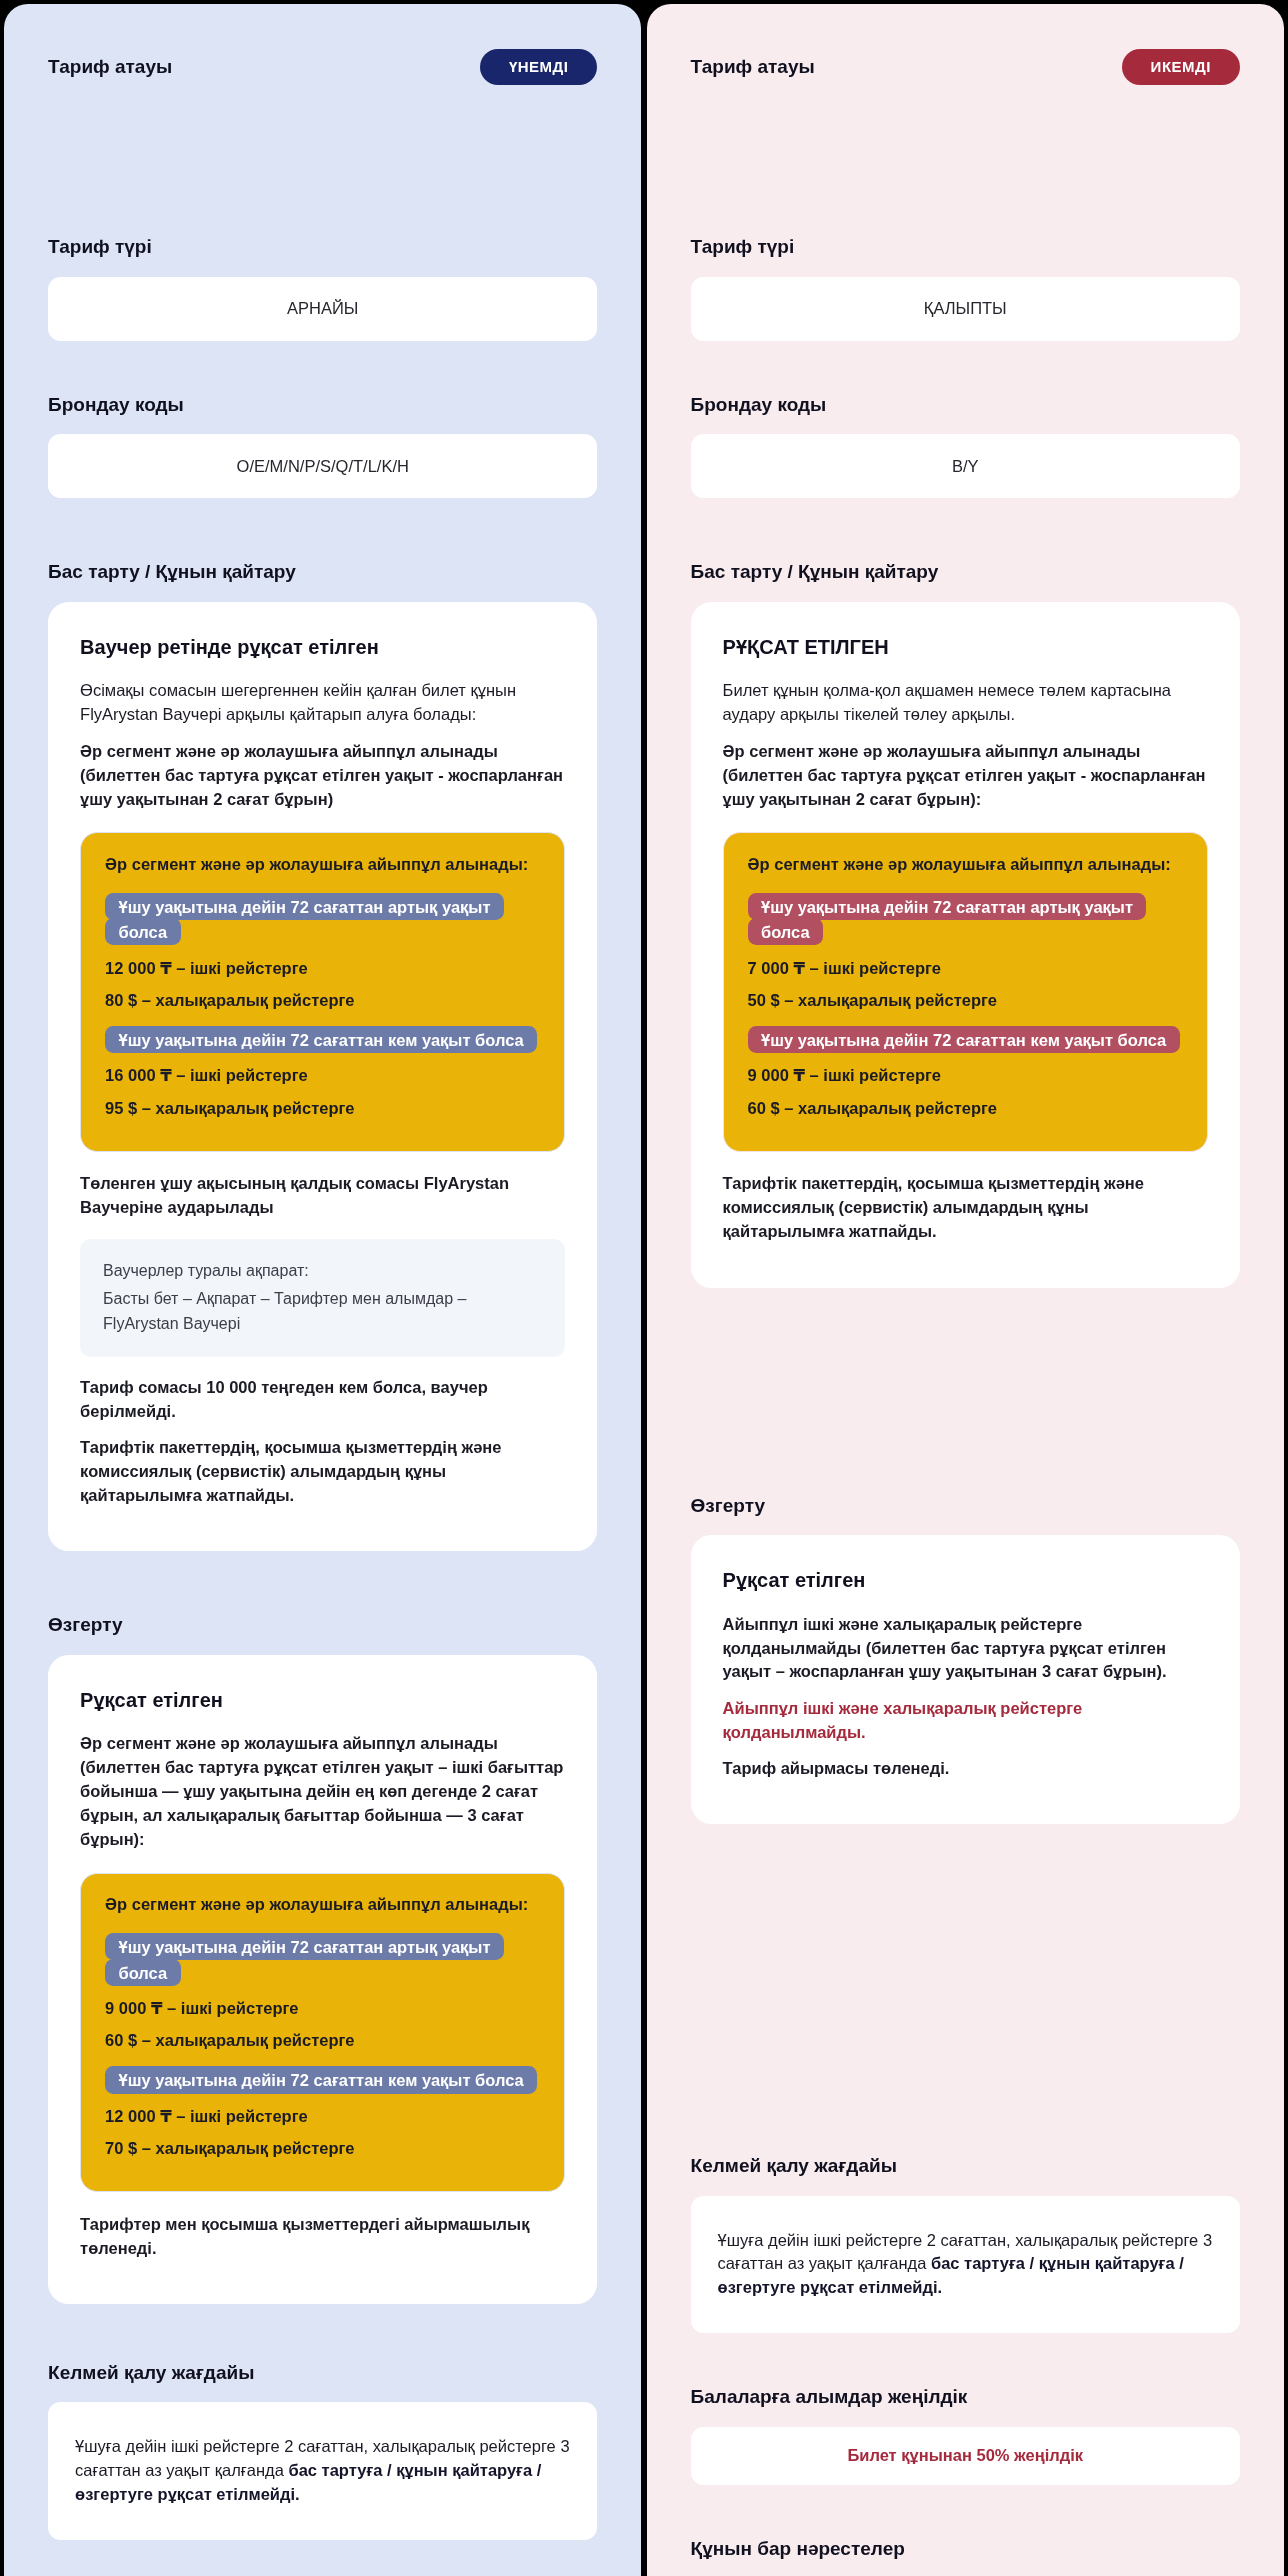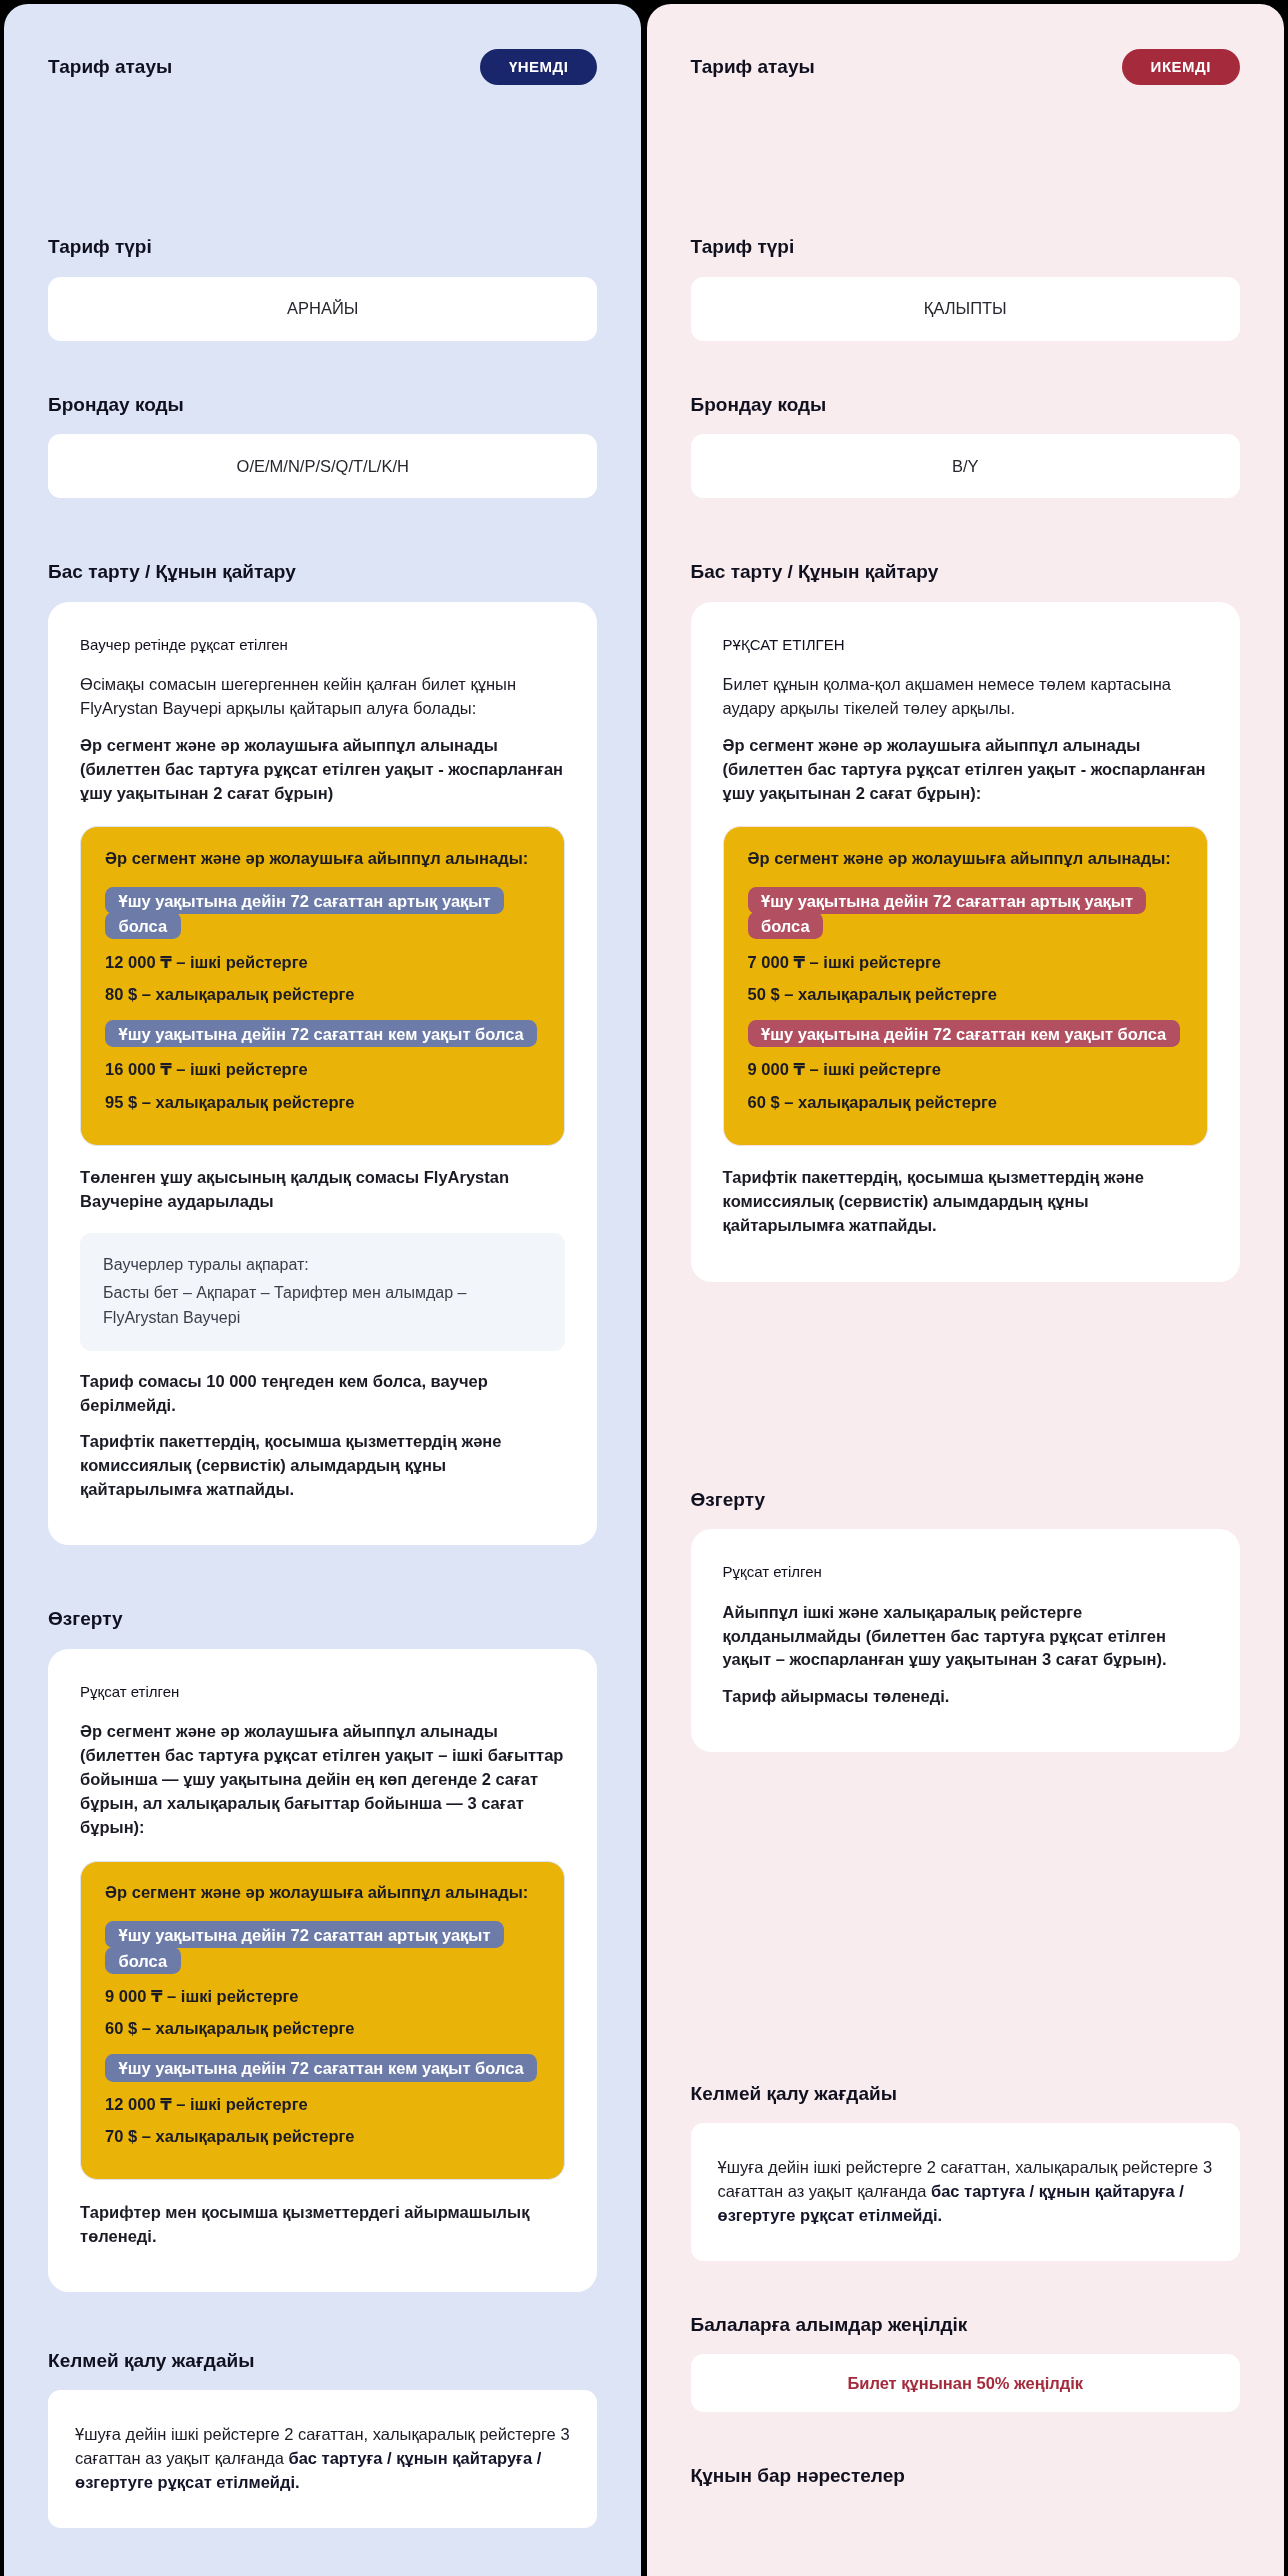--- a/index.html
+++ b/index.html
@@ -51,21 +51,21 @@
   .value-box{
     background:#fff;border-radius:12.4px;
     padding:17.5px 25px;font-size:16.5px;line-height:1.4;color:#26262e;
   }
   .value-center{text-align:center;padding:20.6px 25px;}
   .value-multi{padding:20.6px 27px;}
   .value-accent{font-weight:700;text-align:center;}
   .col-right .value-accent{color:var(--red);}
 
   .card{background:#fff;border-radius:20.6px;padding:27px 32px 31px;}
-  .card-title{font-size:15px;font-weight:400;margin:7.2px 0 20.6px;color:#10101f;}
+  .card-title{font-size:20px;font-weight:700;margin:7.2px 0 20.6px;color:#10101f;}
   .body{font-size:16.5px;line-height:1.45;margin:12.4px 0;color:var(--text-dark);}
   .bold{font-weight:700;}
   .hl{font-weight:700;}
   .col-left .hl{color:#14142b;}
   .col-right .hl{color:var(--red);}
   .red-note{color:var(--red);font-weight:700;}
 
   .penalty-box{
     border:1.5px solid #dde4f4;border-radius:17.5px;
     padding:19.6px 24px;margin:20.6px 0;background:#eab308;
@@ -196,20 +196,21 @@
         </div>
         <p class="body bold">Тарифтік пакеттердің, қосымша қызметтердің және комиссиялық (сервистік) алымдардың құны қайтарылымға жатпайды.</p>
       </div>
     </div>
 
     <div class="sec sec-change">
       <h3 class="sec-label">Өзгерту</h3>
       <div class="card">
         <h4 class="card-title">Рұқсат етілген</h4>
         <p class="body bold">Айыппұл ішкі және халықаралық рейстерге қолданылмайды (билеттен бас тартуға рұқсат етілген уақыт – жоспарланған ұшу уақытынан 3 сағат бұрын).</p>
+        <p class="body red-note">Айыппұл ішкі және халықаралық рейстерге қолданылмайды.</p>
         <p class="body bold">Тариф айырмасы төленеді.</p>
       </div>
     </div>
 
     <div class="sec sec-noshow">
       <h3 class="sec-label">Келмей қалу жағдайы</h3>
       <div class="value-box value-multi">
         <p class="body"><span>Ұшуға дейін ішкі рейстерге 2 сағаттан, халықаралық рейстерге 3 сағаттан аз уақыт қалғанда </span><b class="hl-dark hl" style="color:#14142b">бас тартуға / құнын қайтаруға / өзгертуге рұқсат етілмейді.</b></p>
       </div>
     </div>

